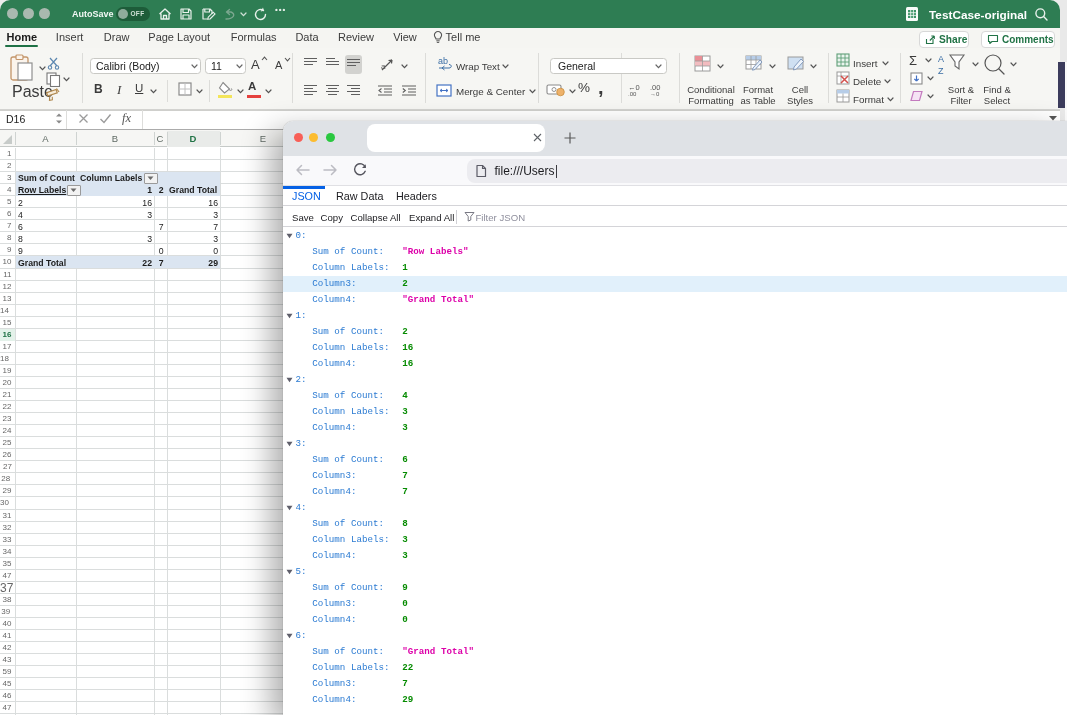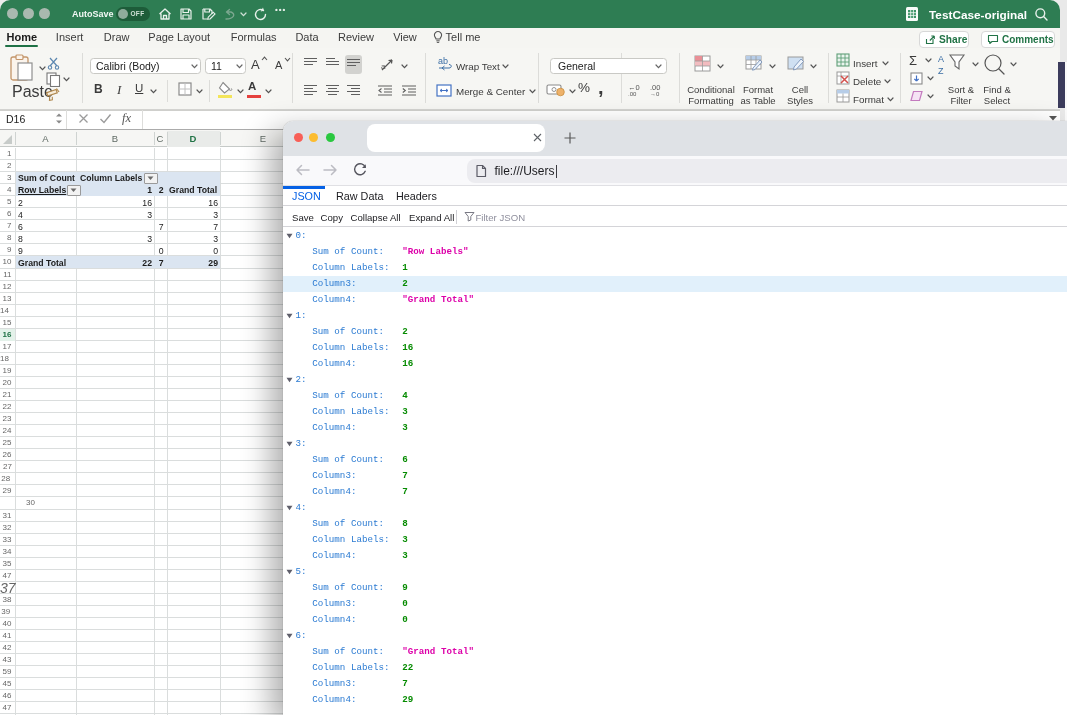--- a/index.html
+++ b/index.html
@@ -404,28 +404,28 @@
         <div style="position:absolute;left:0;top:376.95000000000005px;width:14.5px;height:12px;color:#666;font-size:8px;line-height:12px;text-align:right;padding-right:3px;">20</div>
         <div style="position:absolute;left:0;top:389.0px;width:14.5px;height:12px;color:#666;font-size:8px;line-height:12px;text-align:right;padding-right:3px;">21</div>
         <div style="position:absolute;left:0;top:401.05px;width:14.5px;height:12px;color:#666;font-size:8px;line-height:12px;text-align:right;padding-right:3px;">22</div>
         <div style="position:absolute;left:0;top:413.1px;width:14.5px;height:12px;color:#666;font-size:8px;line-height:12px;text-align:right;padding-right:3px;">23</div>
         <div style="position:absolute;left:0;top:425.15000000000003px;width:14.5px;height:12px;color:#666;font-size:8px;line-height:12px;text-align:right;padding-right:3px;">24</div>
         <div style="position:absolute;left:0;top:437.20000000000005px;width:14.5px;height:12px;color:#666;font-size:8px;line-height:12px;text-align:right;padding-right:3px;">25</div>
         <div style="position:absolute;left:0;top:449.25px;width:14.5px;height:12px;color:#666;font-size:8px;line-height:12px;text-align:right;padding-right:3px;">26</div>
         <div style="position:absolute;left:0;top:461.3px;width:15px;height:12px;color:#666;font-size:8px;line-height:12px;text-align:right;padding-right:3px;">27</div>
         <div style="position:absolute;left:0;top:473.35px;width:14.5px;height:12px;color:#666;font-size:8px;line-height:12px;text-align:center;padding-right:3px;">28</div>
         <div style="position:absolute;left:0;top:485.40000000000003px;width:14.5px;height:12px;color:#666;font-size:8px;line-height:12px;text-align:right;padding-right:3px;">29</div>
-        <div style="position:absolute;left:0;top:497.45000000000005px;width:38px;height:12px;color:#666;font-size:8px;line-height:12px;text-align:right;padding-right:3px;">30</div>
+        <div style="position:absolute;left:0;top:497.45000000000005px;width:38px;height:12px;color:#666;font-size:8px;line-height:12px;padding-right:3px;">30</div>
         <div style="position:absolute;left:0;top:509.5px;width:14.5px;height:12px;color:#666;font-size:8px;line-height:12px;text-align:right;padding-right:3px;">31</div>
         <div style="position:absolute;left:0;top:521.55px;width:14.5px;height:12px;color:#666;font-size:8px;line-height:12px;text-align:right;padding-right:3px;">32</div>
         <div style="position:absolute;left:0;top:533.6px;width:14.5px;height:12px;color:#666;font-size:8px;line-height:12px;text-align:right;padding-right:3px;">33</div>
         <div style="position:absolute;left:0;top:545.6500000000001px;width:14.5px;height:12px;color:#666;font-size:8px;line-height:12px;text-align:right;padding-right:3px;">34</div>
         <div style="position:absolute;left:0;top:557.7px;width:14.5px;height:12px;color:#666;font-size:8px;line-height:12px;text-align:right;padding-right:3px;">35</div>
         <div style="position:absolute;left:0;top:569.75px;width:14.5px;height:12px;color:#666;font-size:8px;line-height:12px;text-align:right;padding-right:3px;">47</div>
-        <div style="position:absolute;left:0;top:581.8px;width:14.5px;height:12px;color:#666;font-size:14px;line-height:12px;text-align:right;padding-right:3px;font-style:italic;">37</div>
+        <div style="position:absolute;left:0;top:581.8px;width:14.5px;height:12px;color:#666;font-size:12px;line-height:12px;text-align:right;padding-right:3px;">37</div>
         <div style="position:absolute;left:0;top:593.85px;width:14.5px;height:12px;color:#666;font-size:8px;line-height:12px;text-align:right;padding-right:3px;">38</div>
         <div style="position:absolute;left:0;top:605.9000000000001px;width:14.5px;height:12px;color:#666;font-size:8px;line-height:12px;text-align:center;padding-right:3px;">39</div>
         <div style="position:absolute;left:0;top:617.95px;width:14.5px;height:12px;color:#666;font-size:8px;line-height:12px;text-align:right;padding-right:3px;">40</div>
         <div style="position:absolute;left:0;top:630.0px;width:14.5px;height:12px;color:#666;font-size:8px;line-height:12px;text-align:right;padding-right:3px;">41</div>
         <div style="position:absolute;left:0;top:642.05px;width:14.5px;height:12px;color:#666;font-size:8px;line-height:12px;text-align:right;padding-right:3px;">42</div>
         <div style="position:absolute;left:0;top:654.1px;width:14.5px;height:12px;color:#666;font-size:8px;line-height:12px;text-align:right;padding-right:3px;">43</div>
         <div style="position:absolute;left:0;top:666.15px;width:14.5px;height:12px;color:#666;font-size:8px;line-height:12px;text-align:right;padding-right:3px;">59</div>
         <div style="position:absolute;left:0;top:678.2px;width:14.5px;height:12px;color:#666;font-size:8px;line-height:12px;text-align:right;padding-right:3px;">45</div>
         <div style="position:absolute;left:0;top:690.25px;width:14.5px;height:12px;color:#666;font-size:8px;line-height:12px;text-align:right;padding-right:3px;">46</div>
         <div style="position:absolute;left:0;top:702.3000000000001px;width:14.5px;height:12px;color:#666;font-size:8px;line-height:12px;text-align:right;padding-right:3px;">47</div>

